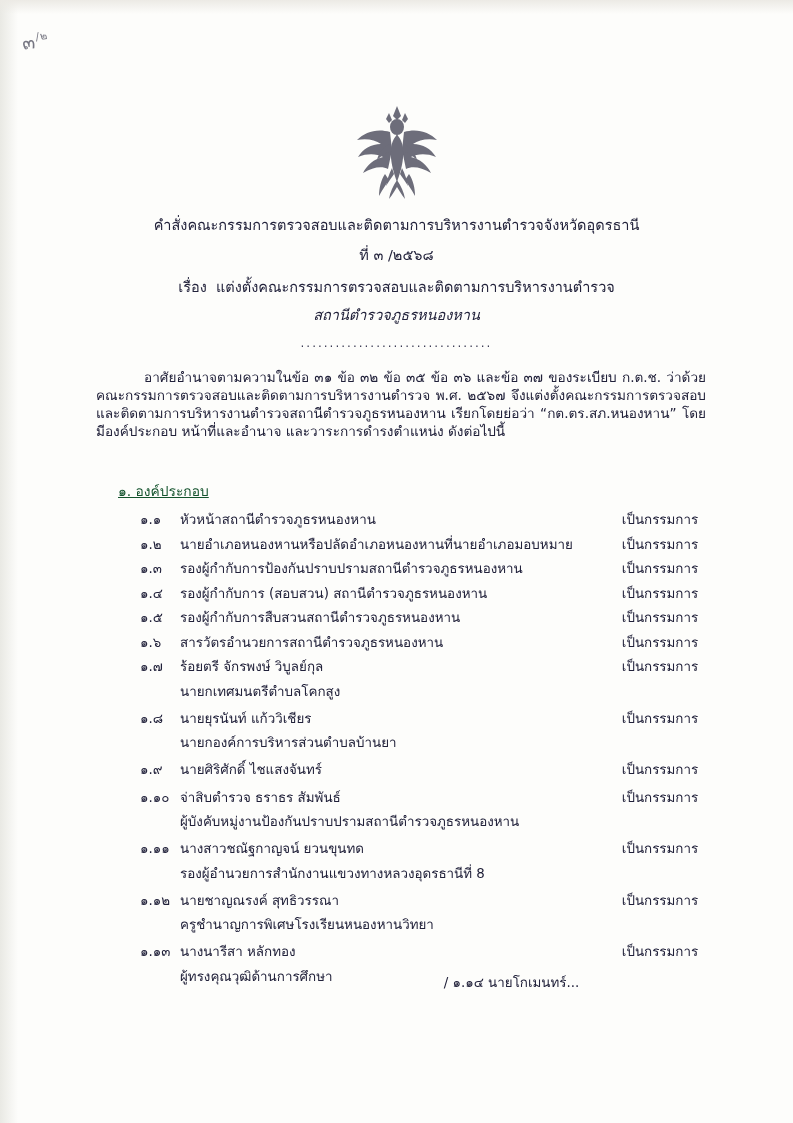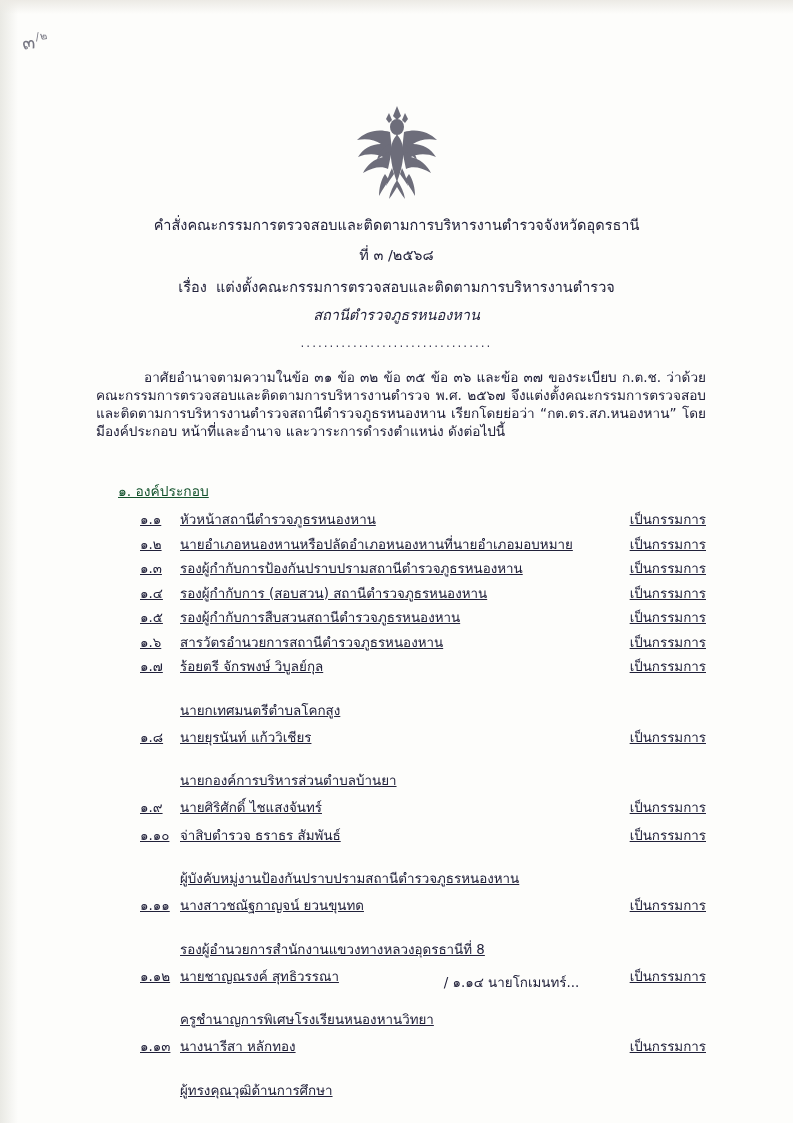--- a/index.html
+++ b/index.html
@@ -123,28 +123,27 @@
     width: 40px;
     flex: 0 0 40px;
   }
   .r-name {
     flex: 1 1 auto;
     padding-right: 6px;
   }
   .r-role {
     width: 92px;
     flex: 0 0 92px;
-    text-align: right;
+    text-align: center;
   }
   .r-sub {
     margin-left: 40px;
     line-height: 24px;
-    margin-top: 19px;
-  }
-  .r-group { margin-bottom: 0px; text-decoration: underline; }
+  }
+  .r-group { margin-bottom: 0px; }
   .r-group.spaced { margin-top: 3px; }
 
   .footer-note {
     position: absolute;
     top: 972px;
     left: 0;
     width: 793px;
     text-align: center;
     font-size: 13.4px;
     color: #21213a;

